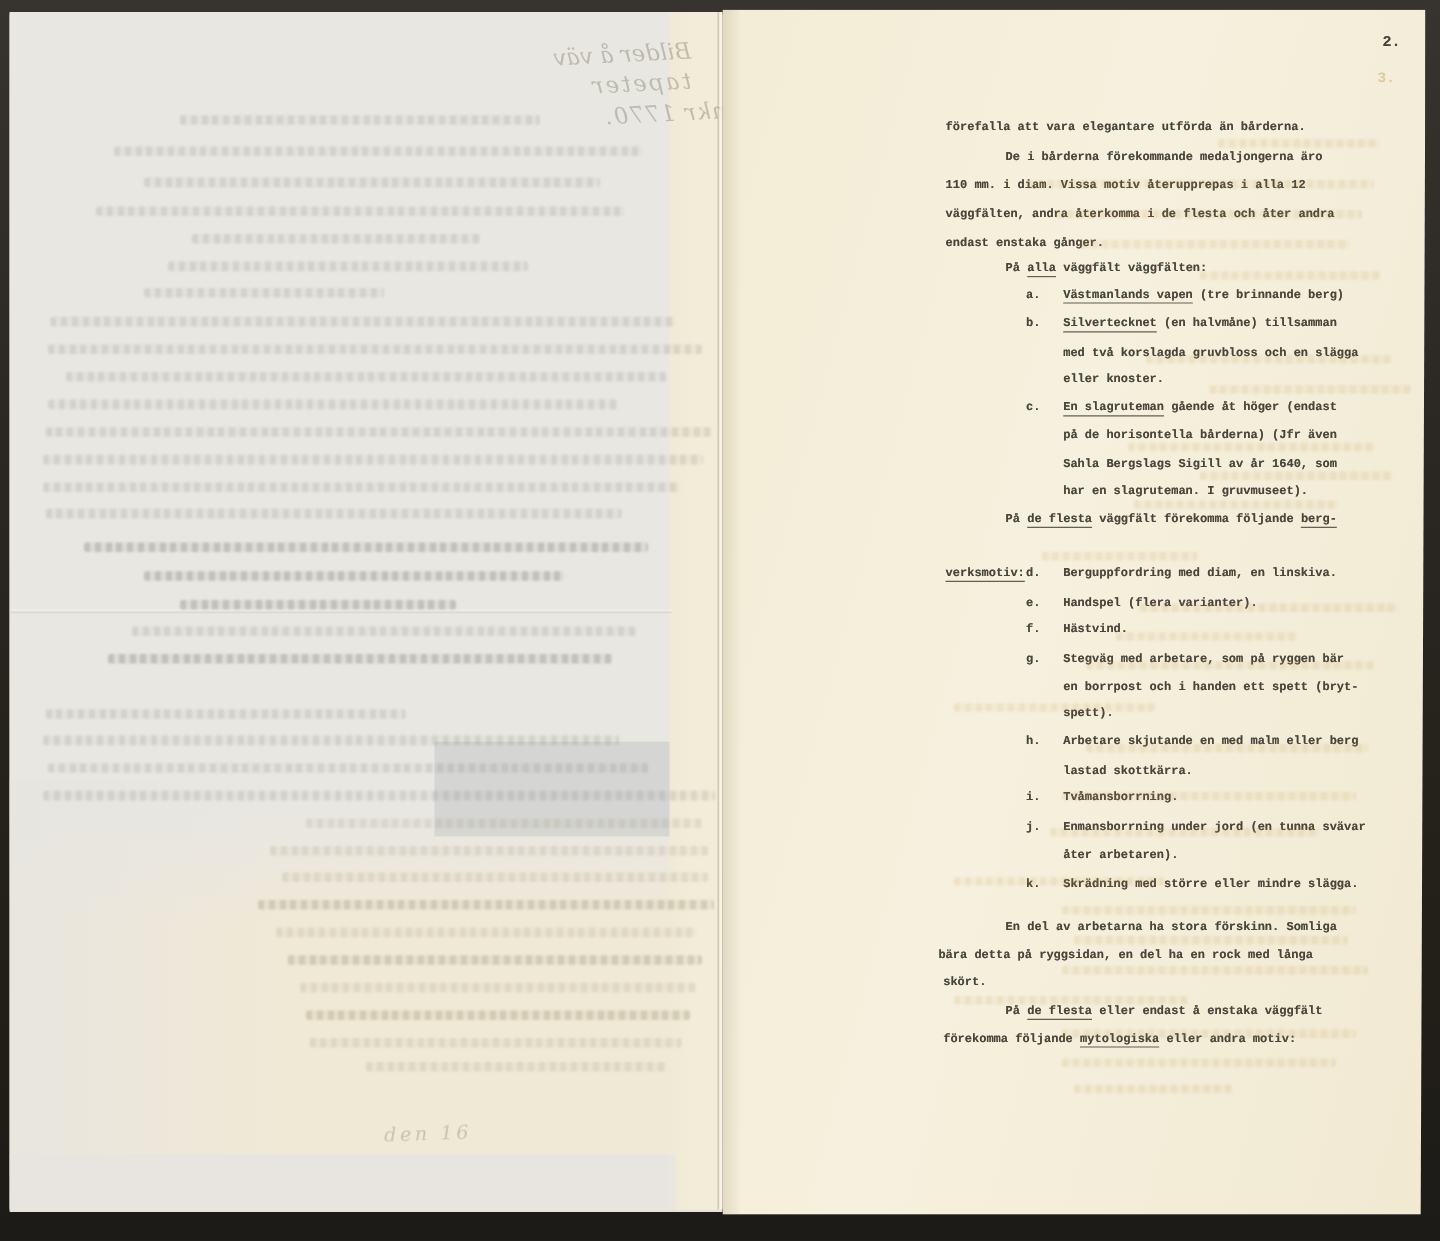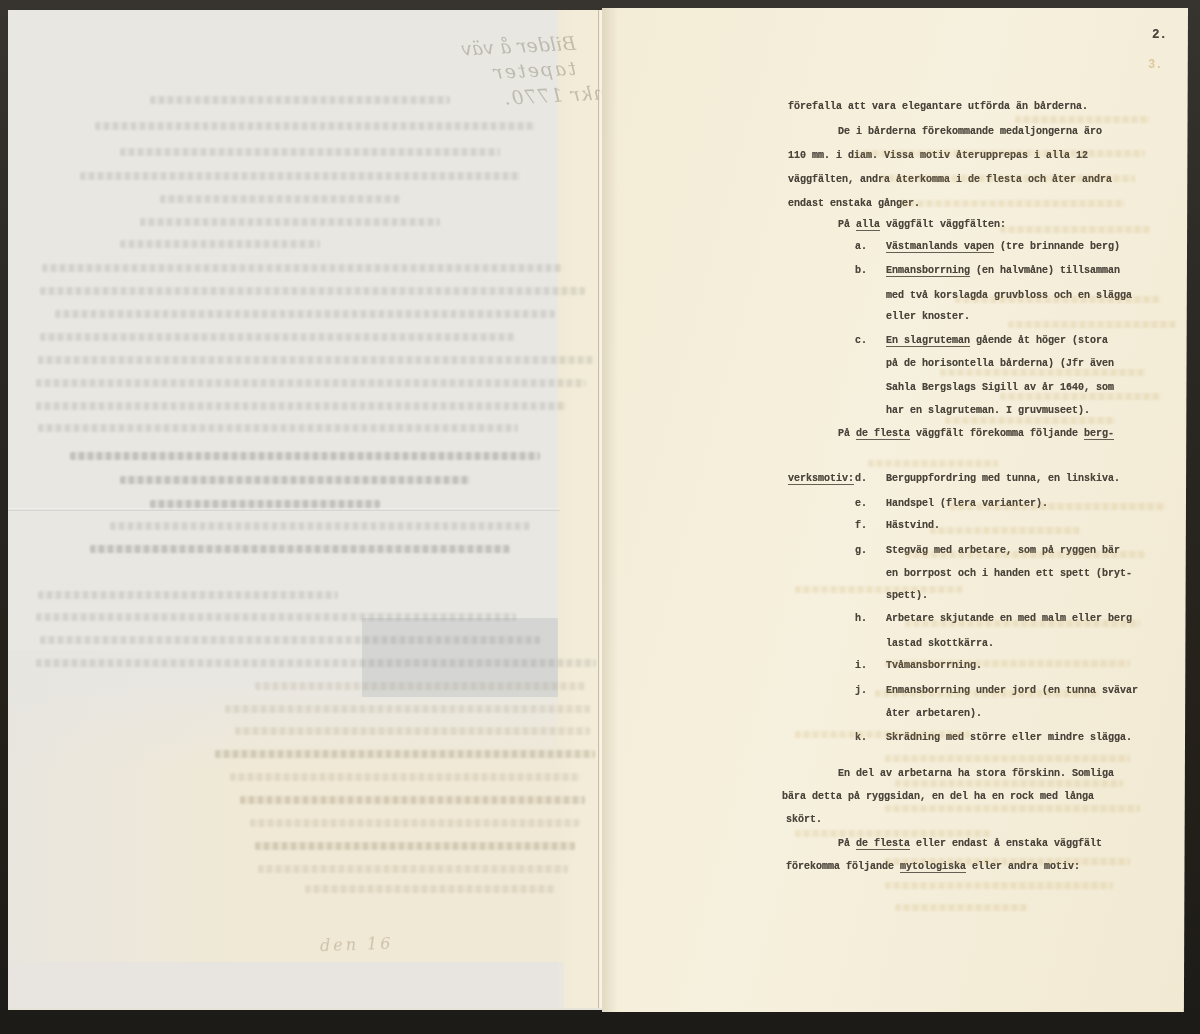--- a/index.html
+++ b/index.html
@@ -175,32 +175,32 @@
     <div id="typed-lines">
         <div class="line" style="left: 186px; top: 92px;"><span>förefalla att vara elegantare utförda än bårderna.</span></div>
         <div class="line" style="left: 236px; top: 117px;"><span>De i bårderna förekommande medaljongerna äro</span></div>
         <div class="line" style="left: 186px; top: 141px;"><span>110 mm. i diam. Vissa motiv återupprepas i alla 12</span></div>
         <div class="line" style="left: 186px; top: 165px;"><span>väggfälten, andra återkomma i de flesta och åter andra</span></div>
         <div class="line" style="left: 186px; top: 189px;"><span>endast enstaka gånger.</span></div>
         <div class="line" style="left: 236px; top: 210px;"><span>På </span><span class="u">alla</span><span> väggfält väggfälten:</span></div>
         <div class="line" style="left: 253px; top: 232px;"><span>a.</span></div>
         <div class="line" style="left: 284px; top: 232px;"><span class="u">Västmanlands vapen</span><span> (tre brinnande berg)</span></div>
         <div class="line" style="left: 253px; top: 256px;"><span>b.</span></div>
-        <div class="line" style="left: 284px; top: 256px;"><span class="u">Enmansborrning</span><span> (en halvmåne) tillsamman</span></div>
+        <div class="line" style="left: 284px; top: 256px;"><span class="u">Silvertecknet</span><span> (en halvmåne) tillsamman</span></div>
         <div class="line" style="left: 284px; top: 281px;"><span>med två korslagda gruvbloss och en slägga</span></div>
         <div class="line" style="left: 284px; top: 302px;"><span>eller knoster.</span></div>
         <div class="line" style="left: 253px; top: 326px;"><span>c.</span></div>
-        <div class="line" style="left: 284px; top: 326px;"><span class="u">En slagruteman</span><span> gående åt höger (stora</span></div>
+        <div class="line" style="left: 284px; top: 326px;"><span class="u">En slagruteman</span><span> gående åt höger (endast</span></div>
         <div class="line" style="left: 284px; top: 349px;"><span>på de horisontella bårderna) (Jfr även</span></div>
         <div class="line" style="left: 284px; top: 373px;"><span>Sahla Bergslags Sigill av år 1640, som</span></div>
         <div class="line" style="left: 284px; top: 396px;"><span>har en slagruteman. I gruvmuseet).</span></div>
         <div class="line" style="left: 236px; top: 419px;"><span>På </span><span class="u">de flesta</span><span> väggfält förekomma följande </span><span class="u">berg-</span></div>
         <div class="line" style="left: 186px; top: 440px; margin-top: 24px;"><span class="u">verksmotiv:</span></div>
         <div class="line" style="left: 253px; top: 464px;"><span>d.</span></div>
-        <div class="line" style="left: 284px; top: 464px;"><span>Berguppfordring med tunna, en linskiva.</span></div>
+        <div class="line" style="left: 284px; top: 464px;"><span>Berguppfordring med diam, en linskiva.</span></div>
         <div class="line" style="left: 253px; top: 489px;"><span>e.</span></div>
         <div class="line" style="left: 284px; top: 489px;"><span>Handspel (flera varianter).</span></div>
         <div class="line" style="left: 253px; top: 511px;"><span>f.</span></div>
         <div class="line" style="left: 284px; top: 511px;"><span>Hästvind.</span></div>
         <div class="line" style="left: 253px; top: 536px;"><span>g.</span></div>
         <div class="line" style="left: 284px; top: 536px;"><span>Stegväg med arbetare, som på ryggen bär</span></div>
         <div class="line" style="left: 284px; top: 559px;"><span>en borrpost och i handen ett spett (bryt-</span></div>
         <div class="line" style="left: 284px; top: 581px;"><span>spett).</span></div>
         <div class="line" style="left: 253px; top: 604px;"><span>h.</span></div>
         <div class="line" style="left: 284px; top: 604px;"><span>Arbetare skjutande en med malm eller berg</span></div>

